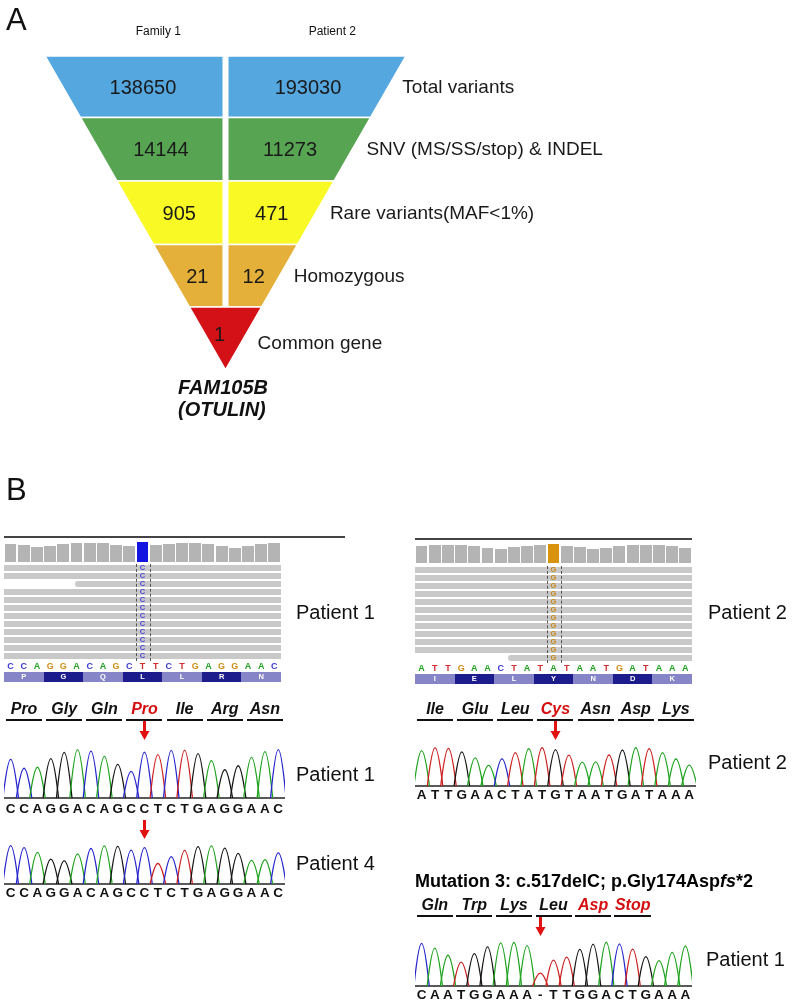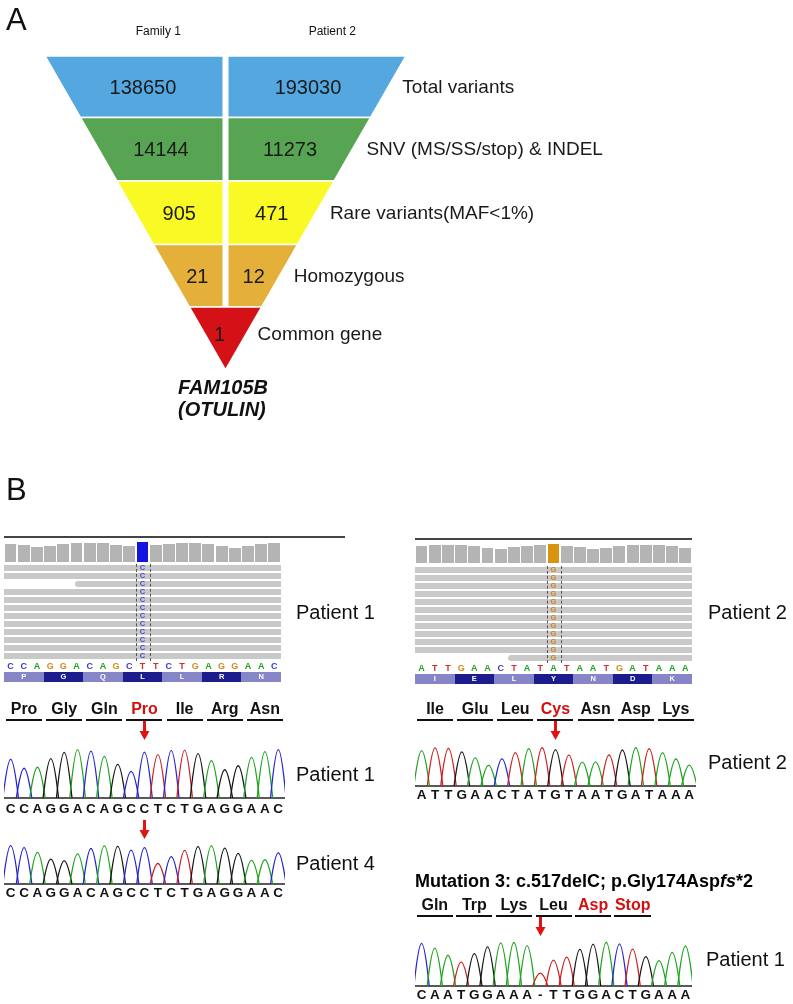--- a/index.html
+++ b/index.html
@@ -19,21 +19,21 @@
   .dash-guide{position:absolute;width:0;border-left:1px dashed #555;}
   .seq-row{position:absolute;display:flex;}
   .seq-row span{flex:1;text-align:center;}
   .ref-row span{font-size:9px;font-weight:bold;line-height:9px;}
   .aa-track{position:absolute;display:flex;}
   .aa-track span{flex:1;text-align:center;color:#fff;font-size:7.5px;font-weight:bold;line-height:10px;}
   .sanger-seq span{font-size:13.5px;font-weight:600;color:#111;letter-spacing:0;}
   .aa-label-row{position:absolute;display:flex;}
   .aa-slot{flex:1;text-align:center;}
   .aa-slot .u{display:inline-block;min-width:34px;border-bottom:2px solid #111;
-      font-size:16px;font-weight:700;color:#111;padding:0 1px 1px 1px;}
+      font-size:16px;font-weight:700;color:#111;padding:0 1px 1px 1px;font-style:italic;}
   .aa-slot .u.red{color:#d40f0f;}
   .red-char{color:#d40f0f;}
   svg{display:block;}
 </style>
 </head>
 <body>
 
 <div id="fig">
 
   <div class="abs panel-letter" style="left:6px;top:2px;">A</div>
@@ -59,21 +59,21 @@
       <text x="197.31062898089172" y="282.75" text-anchor="middle" font-size="20" font-family="&quot;Liberation Sans&quot;,sans-serif" fill="#1a1a1a">21</text>
       <text x="253.68937101910828" y="282.75" text-anchor="middle" font-size="20" font-family="&quot;Liberation Sans&quot;,sans-serif" fill="#1a1a1a">12</text>
       <polygon points="189.28503184713375,307 261.7149681528663,307 225.5,370" fill="#d31116" stroke="#fff" stroke-width="1.6"></polygon>
       <text x="219.5" y="340.5" text-anchor="middle" font-size="20" font-family="&quot;Liberation Sans&quot;,sans-serif" fill="#1a1a1a">1</text>
     </svg>
   <div id="funnel-labels">
       <div class="abs funnel-side-label" style="left: 402.324px; top: 75.75px;">Total variants</div>
       <div class="abs funnel-side-label" style="left: 366.396px; top: 138.25px;">SNV (MS/SS/stop) &amp; INDEL</div>
       <div class="abs funnel-side-label" style="left: 329.894px; top: 201.75px;">Rare variants(MAF&lt;1%)</div>
       <div class="abs funnel-side-label" style="left: 293.679px; top: 264.75px;">Homozygous</div>
-      <div class="abs funnel-side-label" style="left: 257.607px; top: 323px;">Common gene</div>
+      <div class="abs funnel-side-label" style="left: 257.607px; top: 332px;">Common gene</div>
     </div>
 
   <div class="abs gene-name" style="left:178px;top:377px;">FAM105B</div>
   <div class="abs gene-name" style="left:178px;top:399px;">(OTULIN)</div>
 
   <div class="abs panel-letter" style="left:6px;top:472px;">B</div>
 
   <div class="abs mut-title" id="m3-title" style="left:415px;top:871px;"><span>Mutation 3: c.517delC; p.Gly174Asp</span><span style="font-style: italic;">fs</span><span>*2</span></div>
 
   <div class="abs rule" style="left:4px;top:536px;width:341px;"></div>

